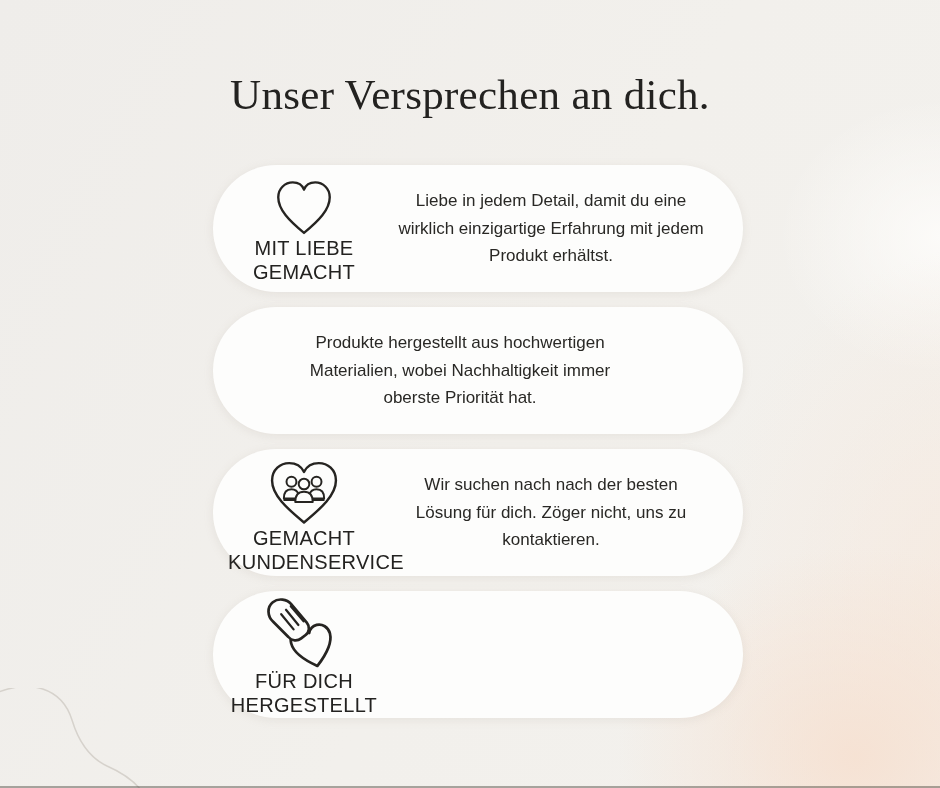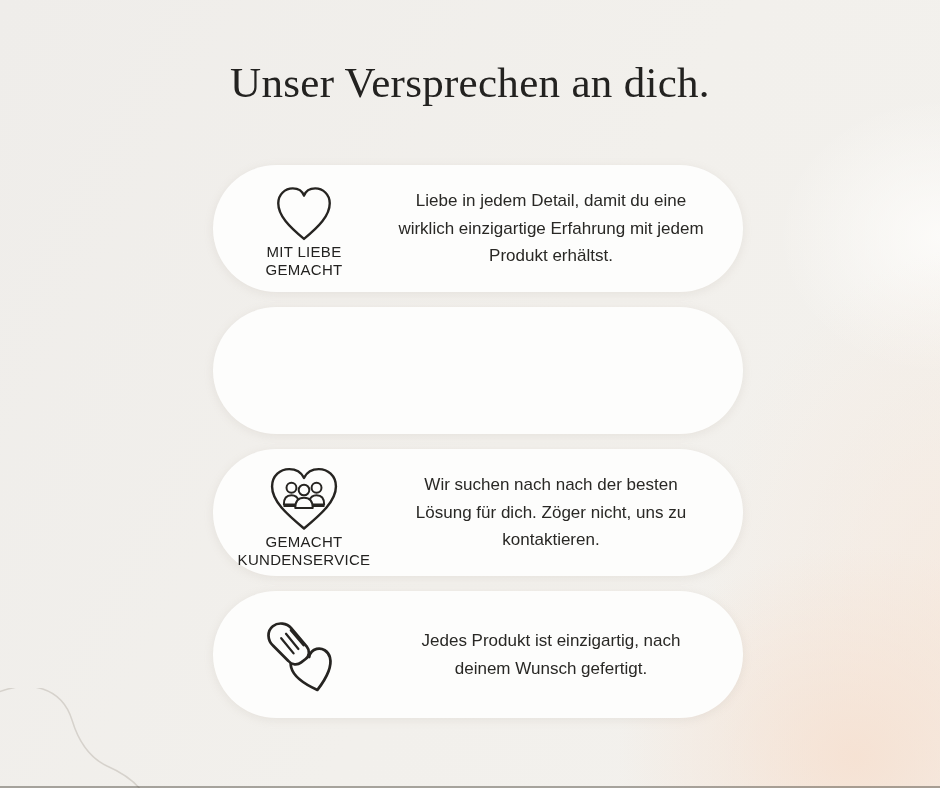--- a/index.html
+++ b/index.html
@@ -14,21 +14,21 @@
     background-color: #f1efeb;
     background-image:
       radial-gradient(340px 300px at 91% 96%, rgba(246,224,208,0.85), rgba(246,224,208,0) 70%),
       radial-gradient(430px 540px at 104% 76%, rgba(247,231,219,0.70), rgba(247,231,219,0) 65%),
       radial-gradient(270px 230px at 100% 30%, rgba(253,252,250,0.90), rgba(253,252,250,0) 60%),
       linear-gradient(118deg, #efedea 0%, #f2f0ec 55%, #f3f1ed 100%);
     overflow: hidden;
   }
   .page-title {
     position: absolute;
-    top: 58px; left: 0; width: 100%;
+    top: 70px; left: 0; width: 100%;
     margin: 0;
     text-align: center;
     font-family: "Liberation Serif", serif;
     font-weight: 400;
     font-size: 43px;
     letter-spacing: 0.3px;
     color: #232220;
   }
   .cards {
     position: absolute;
@@ -53,21 +53,21 @@
     flex-direction: column;
     align-items: center;
     justify-content: center;
     padding-top: 4px;
   }
   .icon-col svg { display: block; }
   .card-label {
     margin-top: 0;
     max-width: 152px;
     text-align: center;
-    font-size: 15px;
+    font-size: 20px;
     font-weight: 500;
     line-height: 1.18;
     letter-spacing: 0.3px;
     color: #232220;
   }
   .card-desc {
     flex: 1;
     padding-right: 36px;
     display: flex;
     justify-content: center;
@@ -111,20 +111,23 @@
           <path class="ic" stroke-width="3.6" d="M50 86 C28 68 11 51 11 32 C11 18.5 21.5 9.5 33 9.5 C41 9.5 47.5 13.8 50 20.5 C52.5 13.8 59 9.5 67 9.5 C78.5 9.5 89 18.5 89 32 C89 51 72 68 50 86 Z"></path>
         </svg>
         <div class="card-label">MIT LIEBE GEMACHT</div>
       </div>
       <div class="card-desc">
         <p>Liebe in jedem Detail, damit du eine wirklich einzigartige Erfahrung mit jedem Produkt erhältst.</p>
       </div>
     </div>
 
     <div class="card">
+      <div class="card-desc">
+        <p>Produkte hergestellt aus hochwertigen Materialien, wobei Nachhaltigkeit immer oberste Priorität hat.</p>
+      </div>
     </div>
 
     <div class="card">
       <div class="icon-col">
         <svg width="84" height="73" viewBox="0 0 110 96">
           <path class="ic" stroke-width="3.2" d="M55 90 C32 71 13 54 13 35 C13 20.5 24 12 35.5 12 C44 12 51.5 16.5 55 23.5 C58.5 16.5 66 12 74.5 12 C86 12 97 20.5 97 35 C97 54 78 71 55 90 Z"></path>
           <path class="ic" stroke-width="2.6" d="M29 60.5 L81 60.5"></path>
           <circle class="ic-fill" stroke-width="2.6" cx="38.5" cy="36.5" r="6.5"></circle>
           <path class="ic-fill" stroke-width="2.6" d="M28.5 58.5 C28.5 51 32 46.5 38.5 46.5 C43.5 46.5 46.6 49 47.8 53.5 L47.8 58.5 Z"></path>
           <circle class="ic-fill" stroke-width="2.6" cx="71.5" cy="36.5" r="6.5"></circle>
@@ -143,23 +146,21 @@
       <div class="icon-col">
         <svg width="80" height="74" viewBox="0 0 100 92">
           <g transform="rotate(-14 60 60)">
             <path class="ic" stroke-width="3.4" d="M60 88 C43.5 75 35 63.5 35 52.5 C35 44 41.5 38 48.5 38 C53.5 38 57.8 40.8 60 45.5 C62.2 40.8 66.5 38 71.5 38 C78.5 38 85 44 85 52.5 C85 63.5 76.5 75 60 88 Z"></path>
           </g>
           <path class="ic-fill" stroke-width="3.4" d="M11.5 32 C4 25 3.5 13.5 11 7.5 C18 2 28.5 3.5 34 10 L53.5 33 C57.5 37.8 57 44.5 52 48.5 L46.5 52.8 C41.5 56.7 34.5 55.8 30.5 51 Z"></path>
           <path class="ic" stroke-width="2.8" d="M21.5 22.5 L37 41.5"></path>
           <path class="ic" stroke-width="2.8" d="M27.5 17 L43 36"></path>
           <path class="ic" stroke-width="2.8" d="M33.5 12.5 L49.5 31.5"></path>
         </svg>
-      </div>
-      <div class="card-desc">
-        <p>Jedes Produkt ist einzigartig, nach deinem Wunsch gefertigt.</p>
+        <div class="card-label">FÜR DICH HERGESTELLT</div>
       </div>
     </div>
 
   </div>
 
   <svg class="cloud-outline" viewBox="0 0 220 100">
     <path d="M-6 6 C 30 -10 62 0 72 32 C 79 55 90 70 107 78 C 130 88 144 101 150 118" fill="none" stroke="#d6d2cc" stroke-width="1.5"></path>
   </svg>
 
   <div class="bottom-edge"></div>

